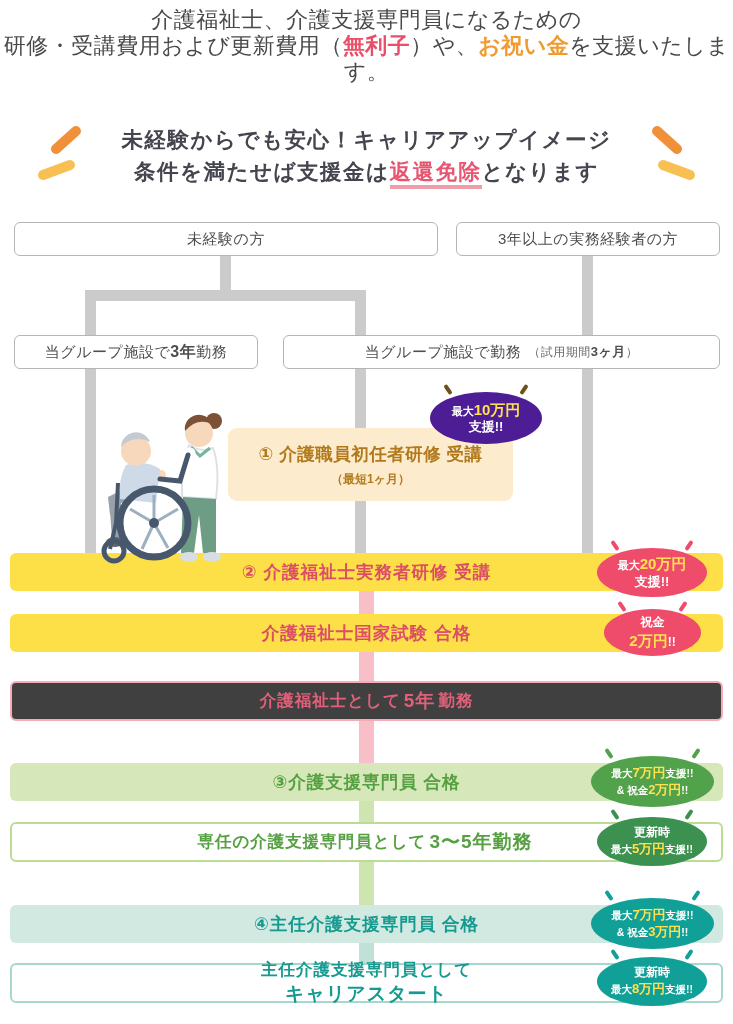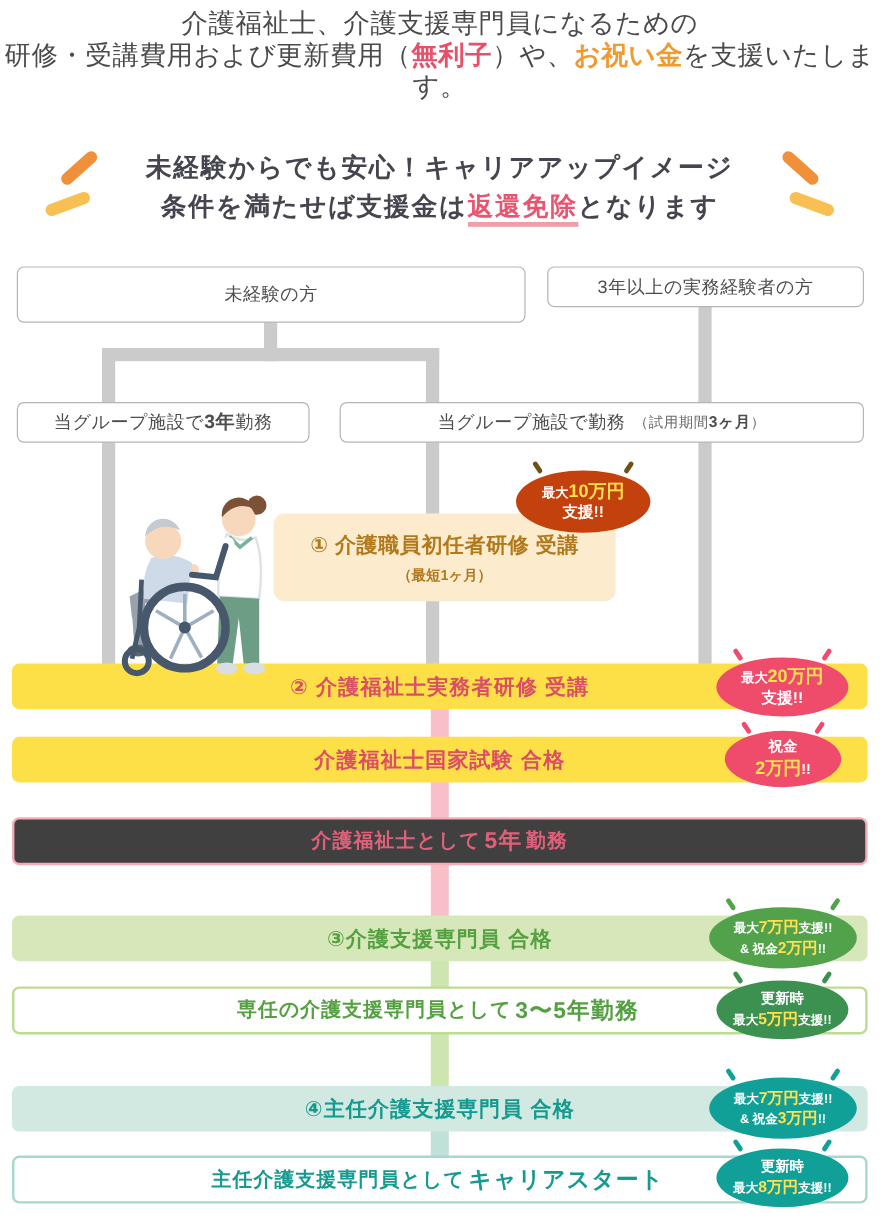--- a/index.html
+++ b/index.html
@@ -50,21 +50,21 @@
   .bar-teal-o  { background:#fff; border:2px solid #a8d8cd; color:#159a90; font-size:16.5px; }
   
   .badge { position:absolute; border-radius:50%; z-index:6; color:#ffffff; font-weight:bold;
            display:flex; flex-direction:column; align-items:center; justify-content:center;
            text-align:center; line-height:1.3; }
   .badge::before,.badge::after { content:""; position:absolute; top:-8px; width:4px; height:11px;
            border-radius:2px; background:var(--bc); }
   .badge::before { left:16px; transform:rotate(-34deg); }
   .badge::after  { right:16px; transform:rotate(34deg); }
   .badge .amt { color:#ffe14f; }
-  .badge-dark    { --bc:#6d5118; background:#c2410c; }
+  .badge-dark    { --bc:#6d5118; background:#4c1d95; }
   .badge-red     { --bc:#ef4b6b; background:#ef4b6b; }
   .badge-green   { --bc:#52a14b; background:#52a14b; }
   .badge-green-d { --bc:#3d9150; background:#3d9150; }
   .badge-teal    { --bc:#10a098; background:#10a098; }
   .bl1 { font-size:11px; }  .bl1 .amt { font-size:15px; }
   .bl2 { font-size:13px; }
   .blm { font-size:12px; }  .blm .amt { font-size:15px; }
   .bls { font-size:10.5px; } .bls .amt { font-size:13px; }
   .illustration { position:absolute; left:90px; top:383px; z-index:4; }
 </style>
@@ -100,21 +100,21 @@
   <div class="gline" style="left:355px; top:367px; width:11px; height:188px;"></div>
   <div class="gline" style="left:582px; top:255px; width:11px; height:300px;"></div>
 
   <div class="strip" style="top:585px; height:34px; background:#f8bfc8;"></div>
   <div class="strip" style="top:646px; height:40px; background:#f8bfc8;"></div>
   <div class="strip" style="top:715px; height:53px; background:#f8bfc8;"></div>
   <div class="strip" style="top:795px; height:32px; background:#cfe5af;"></div>
   <div class="strip" style="top:856px; height:54px; background:#cfe5af;"></div>
   <div class="strip" style="top:937px; height:31px; background:#bfe1d8;"></div>
 
-  <div class="node" style="left:14px; top:222px; width:424px; height:47px;">
+  <div class="node" style="left:14px; top:222px; width:424px; height:34px;">
     <span>未経験の方</span>
   </div>
   <div class="node" style="left:456px; top:222px; width:264px; height:34px;">
     <span>3年以上の実務経験者の方</span>
   </div>
 
   <div class="node" style="left:14px; top:335px; width:244px; height:34px;">
     <span>当グループ施設で</span>
       <span class="bld">3年</span>
       <span>勤務</span>
@@ -205,21 +205,21 @@
   </div>
 
   <div class="bar bar-teal-f" style="top:905px; height:38px;">
     <span>④主任介護支援専門員 合格</span>
   </div>
   <div class="badge badge-teal" style="left:591px; top:898px; width:123px; height:51px;">
     <div class="bls"><span>最大</span><span class="amt">7万円</span><span>支援!!</span></div>
     <div class="bls"><span>&amp; 祝金</span><span class="amt">3万円</span><span>!!</span></div>
   </div>
 
-  <div class="bar bar-teal-o" style="top:963px; height:40px;">
+  <div class="bar bar-teal-o" style="top:963px; height:40px;flex-direction:column;">
     <span>主任介護支援専門員として</span>
       <span class="em">キャリアスタート</span>
   </div>
   <div class="badge badge-teal" style="left:597px; top:957px; width:110px; height:49px;">
     <div class="blm">更新時</div>
     <div class="bls"><span>最大</span><span class="amt">8万円</span><span>支援!!</span></div>
   </div>
 
 </div>
 

